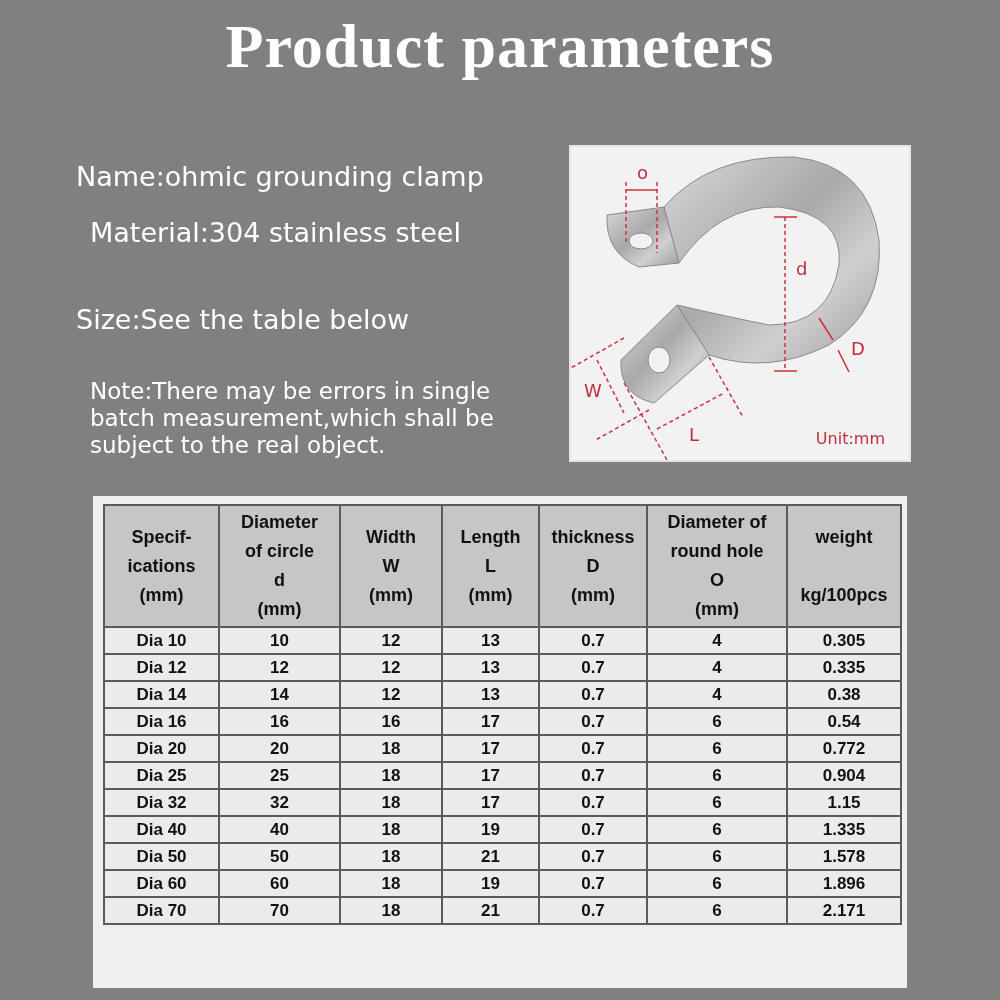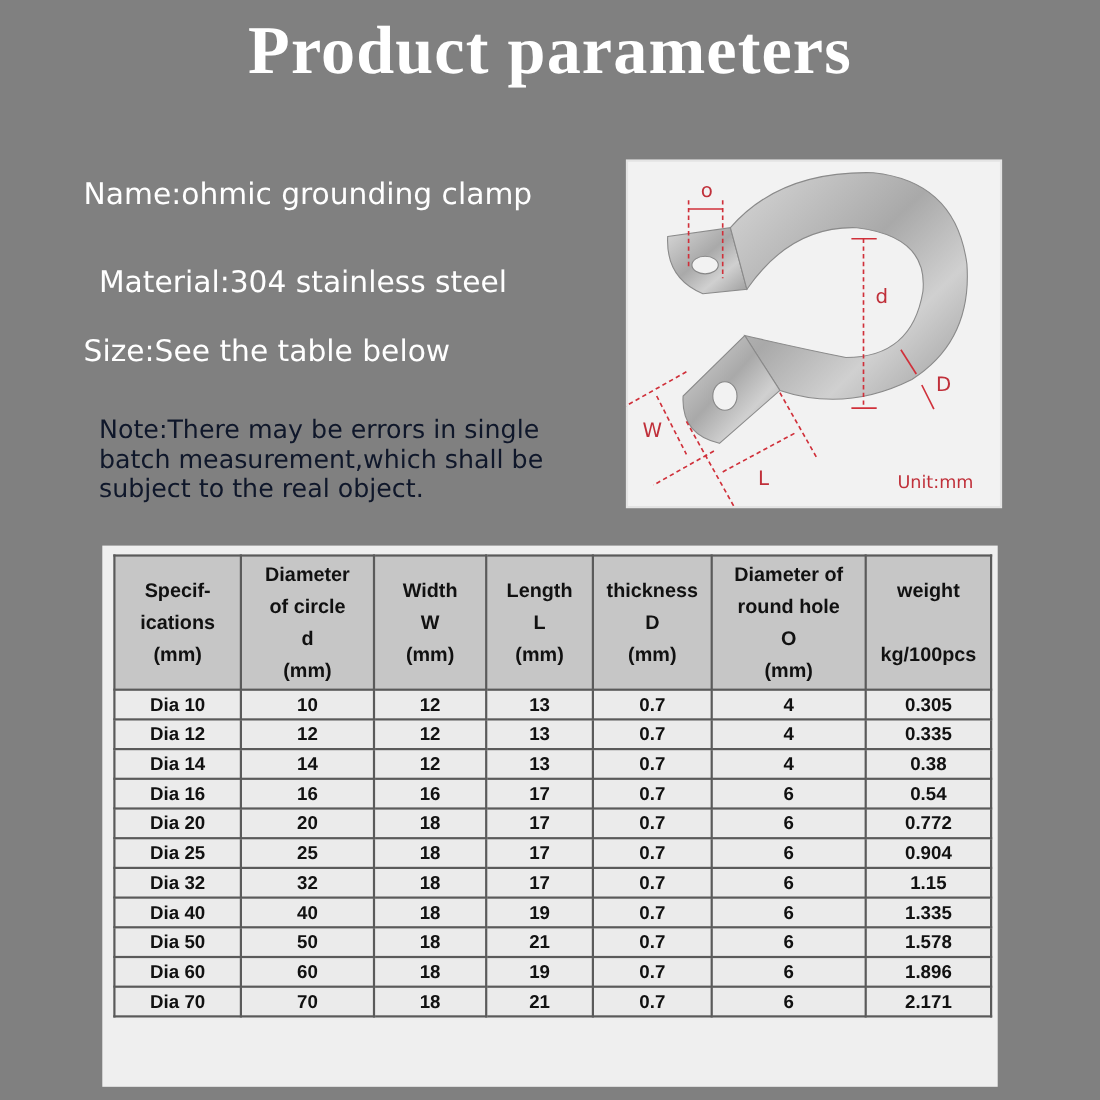--- a/index.html
+++ b/index.html
@@ -16,21 +16,21 @@
     font-weight:bold; font-size:62px; letter-spacing:1px;
     line-height:80px;
   }
   .info-line {
     position:absolute; left:76px; color:#ffffff;
     font-family:"DejaVu Sans", sans-serif;
     font-size:27px; line-height:34px; white-space:nowrap;
   }
   .note {
     position:absolute; left:90px; top:378px; width:460px;
-    color:#0f172a; font-family:"DejaVu Sans", sans-serif;
+    color:#ffffff; font-family:"DejaVu Sans", sans-serif;
     font-size:23px; line-height:27px;
   }
   .diagram {
     position:absolute; left:569px; top:145px; width:342px; height:317px;
     background:#f2f2f2;
     box-shadow: inset 0 0 0 2px #e4e4e4;
   }
   .diagram svg { position:absolute; left:0; top:0; }
   .unit-label {
     position:absolute; right:26px; bottom:14px;
@@ -57,21 +57,21 @@
     background:#ebebeb; font-size:17px; height:25px; line-height:25px;
   }
   .th-line { display:block; }
 </style>
 </head>
 <body>
 
 <div class="title">Product parameters</div>
 
 <div class="info-line" style="top:160px;">Name:ohmic grounding clamp</div>
-<div class="info-line" style="top:240px; left:90px;">Material:304 stainless steel</div>
+<div class="info-line" style="top:216px; left:90px;">Material:304 stainless steel</div>
 <div class="info-line" style="top:303px;">Size:See the table below</div>
 <div class="note">Note:There may be errors in single batch measurement,which shall be subject to the real object.</div>
 
 <div class="diagram">
   <svg width="342" height="317" viewBox="0 0 342 317">
     <defs>
       <linearGradient id="metal" x1="0" y1="0" x2="1" y2="1">
         <stop offset="0" stop-color="#d8d8d8"></stop>
         <stop offset="0.45" stop-color="#a9a9a9"></stop>
         <stop offset="0.7" stop-color="#d0d0d0"></stop>

